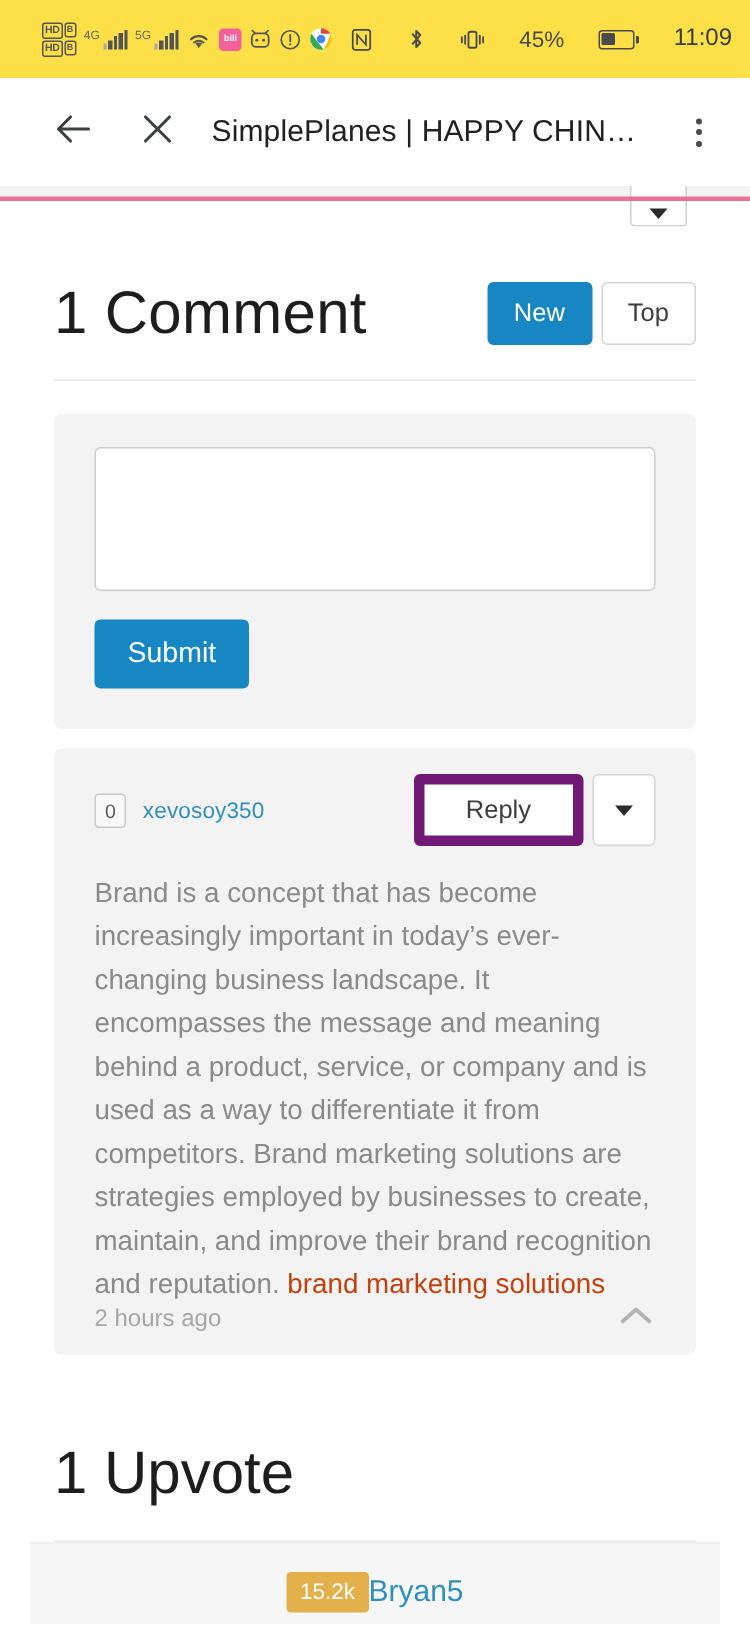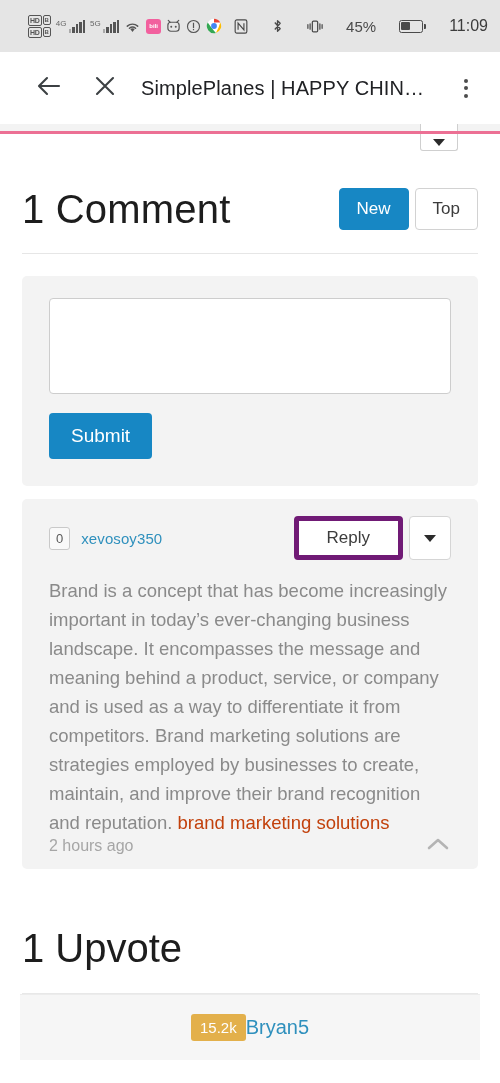--- a/index.html
+++ b/index.html
@@ -8,21 +8,21 @@
     width: 500px;
     height: 1083px;
     background: #ffffff;
     font-family: "Liberation Sans", sans-serif;
     overflow: hidden;
   }
 
   
   .status-bar {
     height: 52px;
-    background: #e5e5e5;
+    background: #fde047;
     display: flex;
     align-items: center;
     justify-content: space-between;
     padding: 0 12px 0 28px;
   }
   .status-left { display: flex; align-items: center; gap: 5px; }
   .status-right { display: flex; align-items: center; gap: 23px; }
 
   .hd-stack { display: flex; flex-direction: column; gap: 1px; }
   .hd-chip {
@@ -116,21 +116,21 @@
     width: 38px; height: 27px;
     border: 1px solid #cfcfcf; border-top: none;
     border-radius: 0 0 3px 3px;
     background: #fff;
     display: flex; align-items: flex-end; justify-content: center;
     padding-bottom: 4px;
     z-index: 4;
   }
 
   
-  .content { padding: 0 22px; }
+  .content { padding: 0 36px; }
 
   .section-head {
     display: flex; align-items: center; justify-content: space-between;
     padding-top: 62px;
   }
   .section-title {
     font-size: 40px; font-weight: 300; color: #1d1d1d; letter-spacing: 0.2px;
     line-height: 46px;
   }
   .sort-group { display: flex; gap: 6px; }
@@ -189,21 +189,21 @@
     border: 1px solid #c9c9c9; background: #f9f9f9;
     border-radius: 3px;
     font-size: 13px; color: #5a5a5a;
     padding: 2px 6px; line-height: 17px;
   }
   .username {
     font-size: 15px; color: #2f90bd; font-weight: 300; letter-spacing: 0.1px;
   }
   .comment-head-actions { margin-left: auto; display: flex; gap: 6px; }
   .btn-reply {
-    background: #fff; border: 5px solid #701a75; border-radius: 4px;
+    background: #fff; border: 7px solid #701a75; border-radius: 4px;
     font-size: 17px; color: #3c3c3c; padding: 7px 28px;
     font-family: "Liberation Sans", sans-serif; cursor: pointer;
   }
   .btn-caret {
     background: #fff; border: 1px solid #d5d5d5; border-radius: 4px;
     width: 42px; display:flex; align-items:center; justify-content:center;
     cursor: pointer;
   }
   .caret-down {
     width: 0; height: 0;

